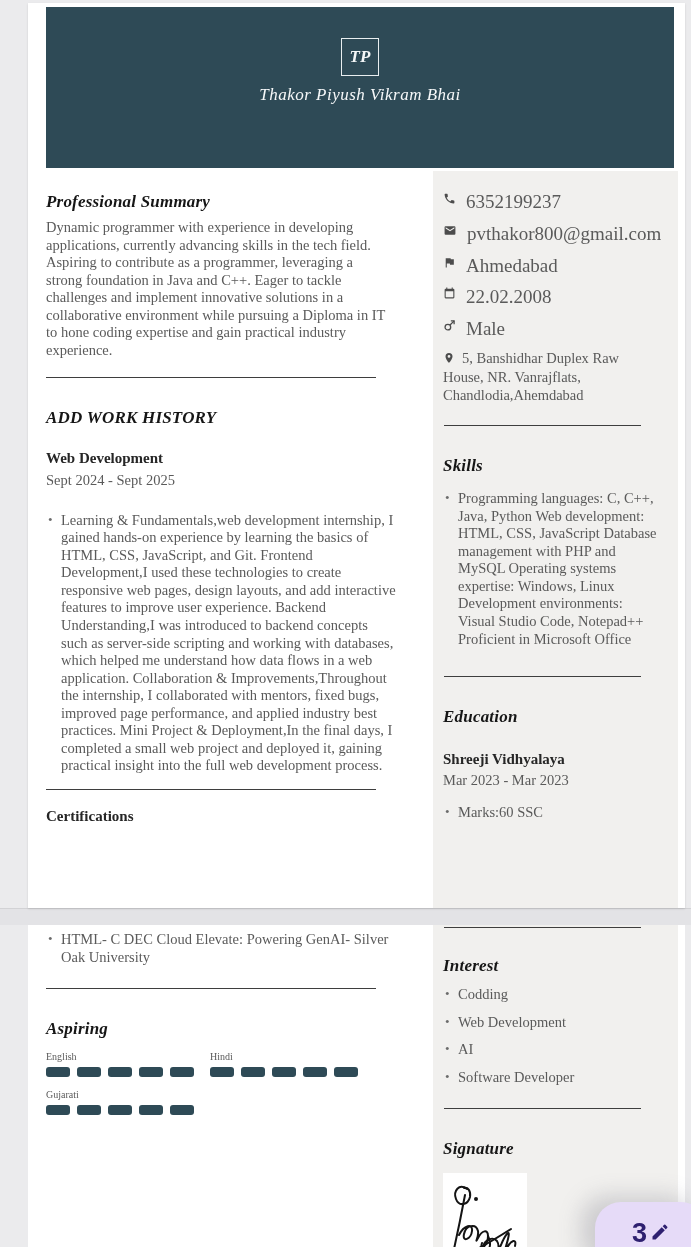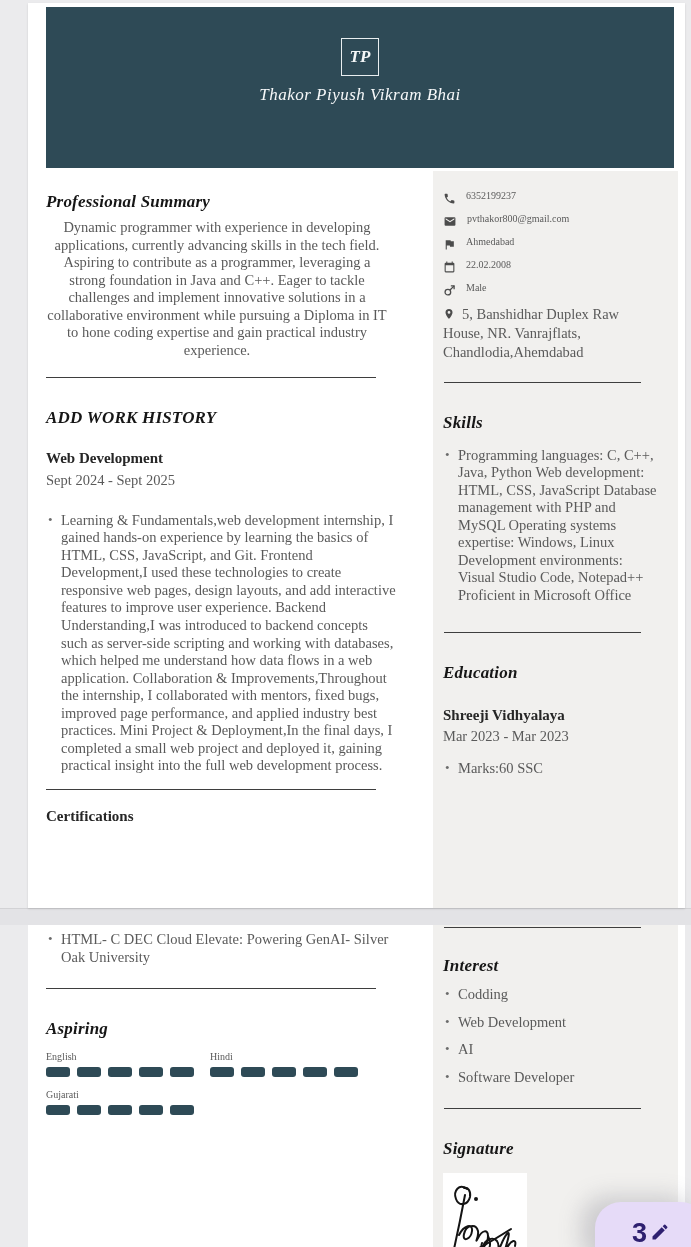--- a/index.html
+++ b/index.html
@@ -38,21 +38,21 @@
   .hr { border-top:1px solid #3e3e3e; height:0; }
   .lcol .hr, .lcol2 .hr { width:330px; }
   .sbar .hr { width:197px; margin-left:1px; }
 
   .bullet { position:relative; padding-left:15px; }
   .bullet::before { content:"•"; position:absolute; left:2px; top:0; color:#6b6b6b; font-size:13px; }
 
   
   .c-list { padding-top:19px; }
   .c-row { display:flex; align-items:flex-start; gap:10px; margin-bottom:8px;
-    font-size:10px; color:#5a5a5a; line-height:1.25; }
+    font-size:19px; color:#5a5a5a; line-height:1.25; }
   .c-row svg { flex:0 0 auto; margin-top:2px; }
   .c-addr { display:block; font-size:14.5px; color:#5a5a5a; line-height:1.3; margin-top:2px; }
   .c-addr svg { display:inline-block; vertical-align:-2px; margin-right:7px; }
   .icn { fill:#4c4c4c; }
 
   
   .lang-grid { display:grid; grid-template-columns:164px 164px; row-gap:12px; margin-top:12px; }
   .lang-name { font-size:10px; color:#5a5a5a; margin-bottom:5px; }
   .bars { display:flex; gap:7px; }
   .bars .bar { width:24px; height:10px; border-radius:3px; background:#2e4a56; }
@@ -67,21 +67,21 @@
 
   
   .fab { position:absolute; left:595px; top:1202px; width:112px; height:70px;
     background:#e6dbf8; border-radius:26px; cursor:pointer;
     box-shadow:-14px -6px 22px rgba(110,110,125,.28);
     display:flex; align-items:flex-start; justify-content:center; gap:3px; padding-top:18px; }
   .fab .cnt { color:#2e2070; font-size:27px; font-weight:bold; line-height:1;
     font-family:"Liberation Sans", sans-serif; }
   .fab svg { margin-top:2px; }
 
-  .mt7 { margin-top:7px;text-align:center; } .mt14 { margin-top:14px; } .mt18 { margin-top:18px; }
+  .mt7 { margin-top:7px; } .mt14 { margin-top:14px; } .mt18 { margin-top:18px; }
   .mt22 { margin-top:22px; } .mt30 { margin-top:30px; }
   .pt26 { padding-top:26px; }
 </style>
 </head>
 <body>
 
 <div class="stage">
   <div class="page-gap"></div>
 
   <div class="page page1">

